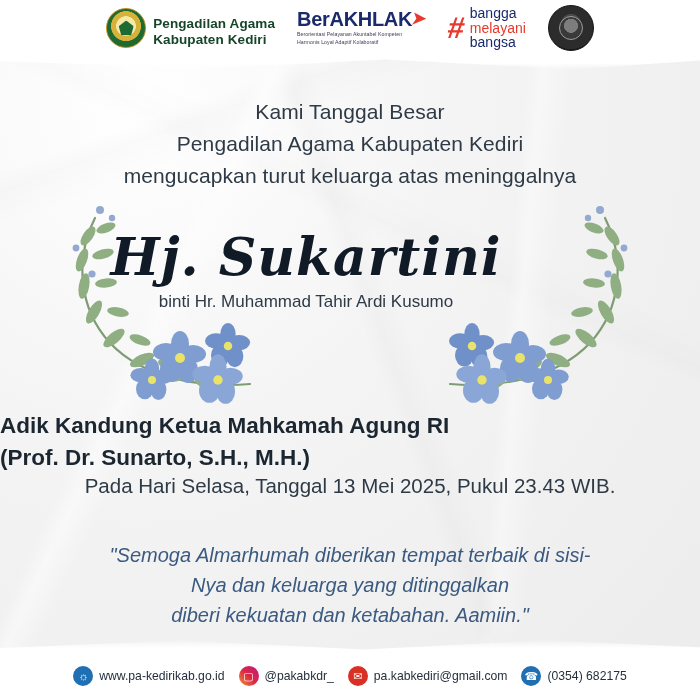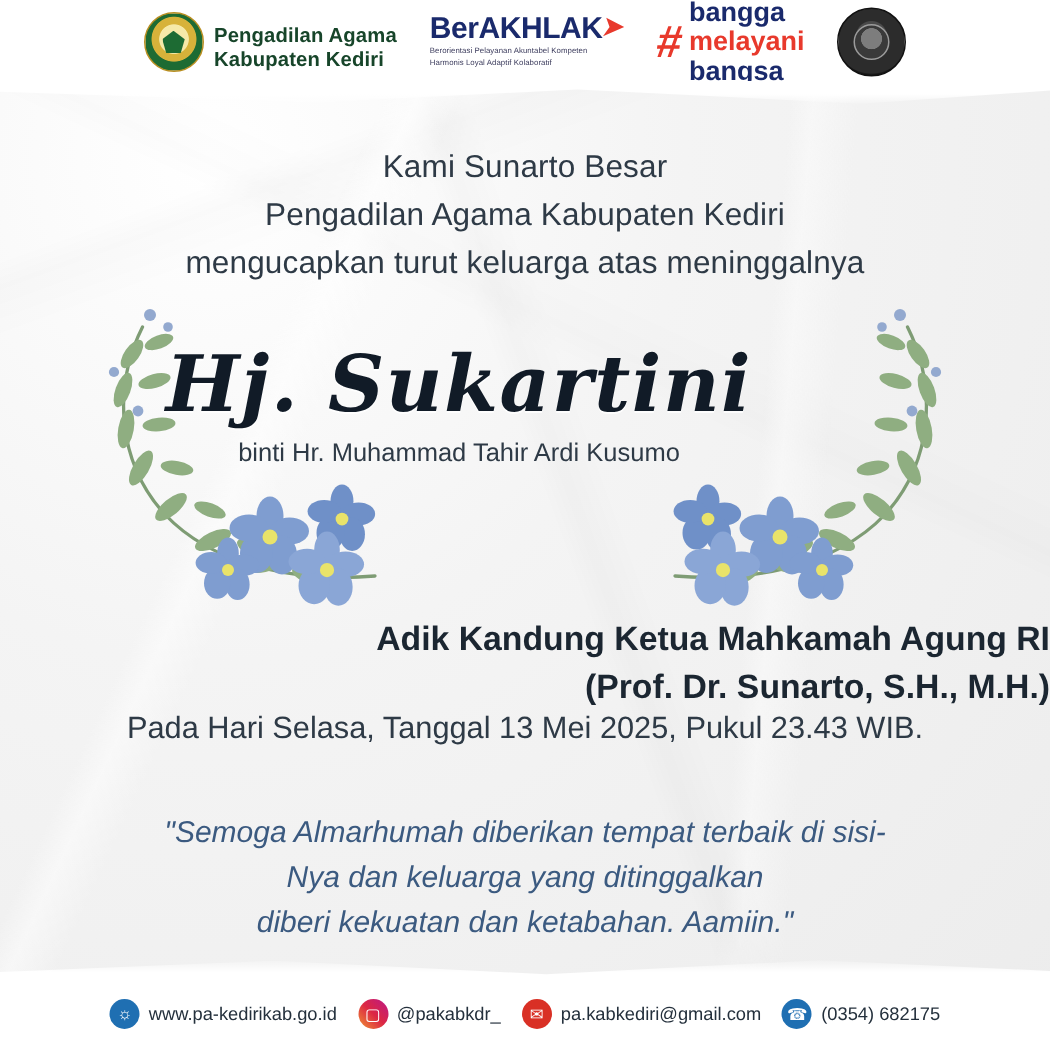--- a/index.html
+++ b/index.html
@@ -125,22 +125,22 @@
     gap: 5px;
   }
   .hashtag {
     color: #e8392c;
     font-size: 30px;
     font-weight: bold;
     line-height: .9;
     transform: skewX(-8deg);
   }
   .bangga-text {
-    font-size: 18px;
-    font-weight: bold;
+    font-size: 14px;
+    font-weight: normal;
     line-height: 1.06;
     color: #e8392c;
   }
   .bangga-text .b1 { color: #1a2a6c; }
 
   .logo-dark {
     width: 44px;
     height: 44px;
     border-radius: 50%;
     background: radial-gradient(circle at 50% 42%, #4a4a4a 0 30%, #2c2c2c 32% 72%, #1a1a1a 74% 100%);
@@ -193,21 +193,21 @@
     margin-top: 5px;
     font-size: 17px;
     color: #2e3a46;
   }
 
   .relation {
     position: absolute;
     top: 410px;
     left: 0;
     width: 700px;
-    text-align: right;
+    text-align: left;
     color: #1b2631;
     font-size: 22.5px;
     font-weight: bold;
     line-height: 1.42;
   }
   .datetime {
     position: absolute;
     top: 474px;
     left: 0;
     width: 700px;
@@ -317,21 +317,21 @@
         <div class="b1">bangga</div>
         <div>melayani</div>
         <div class="b1">bangsa</div>
       </div>
     </div>
 
     <div class="logo-dark"></div>
   </div>
 
   <div class="intro">
-    <div>Kami Sunarto Besar</div>
+    <div>Kami Tanggal Besar</div>
     <div>Pengadilan Agama Kabupaten Kediri</div>
     <div>mengucapkan turut keluarga atas meninggalnya</div>
   </div>
 
   <svg class="wreath" viewBox="0 0 700 220" xmlns="http://www.w3.org/2000/svg">
     <g stroke="#7e9c74" stroke-width="2.2" fill="none" stroke-linecap="round">
       <path d="M95,30 C75,70 78,120 110,155 C145,192 205,200 250,196"></path>
       <path d="M605,30 C625,70 622,120 590,155 C555,192 495,200 450,196"></path>
     </g>
     <g fill="#8fae81">

